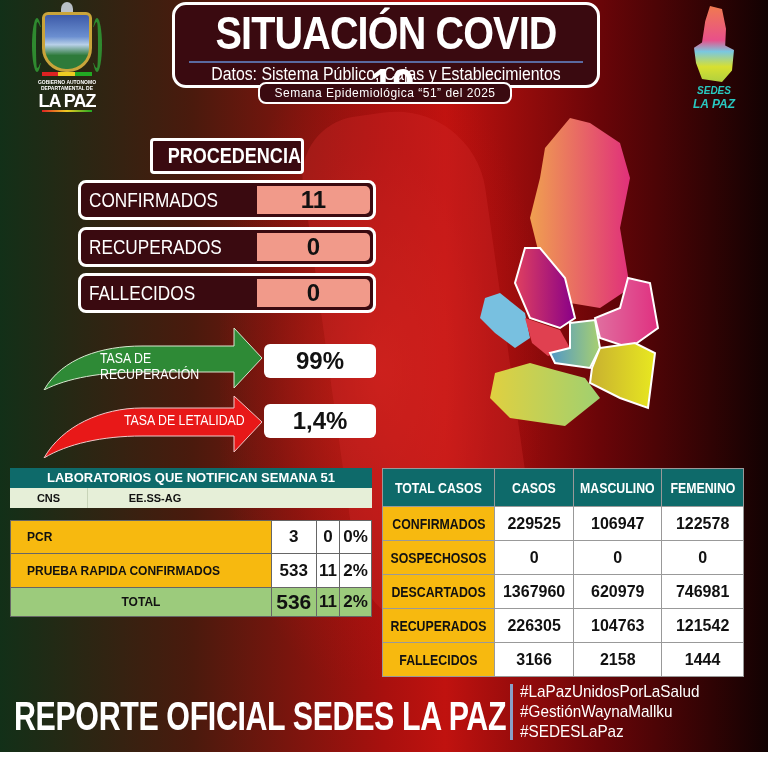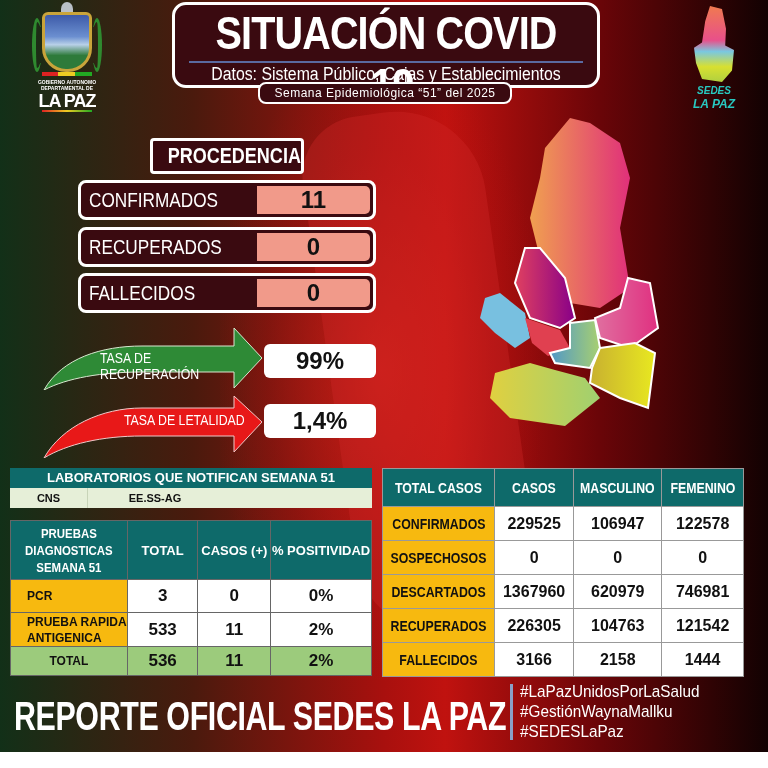--- a/index.html
+++ b/index.html
@@ -230,41 +230,35 @@
   <div class="lab">
     <div class="lab-head">LABORATORIOS QUE NOTIFICAN SEMANA 51</div>
     <div class="lab-row">
       <div class="lab-cell" style="width:78px">CNS</div>
       <div class="lab-cell" style="width:134px; border-right:none">EE.SS-AG</div>
     </div>
   </div>
 
   <table class="diag">
     <tbody>
-        <tr>
-      <td class="h" style="width:117px"><span class="nar">PRUEBAS DIAGNOSTICAS SEMANA 51</span></td>
-      <td class="h" style="width:71px">TOTAL</td>
-      <td class="h" style="width:73px">CASOS (+)</td>
-      <td class="h" style="width:101px">% POSITIVIDAD</td>
-    </tr>
     <tr style="height:33px">
       <td class="lbl">PCR</td>
       <td class="v">3</td>
       <td class="v">0</td>
       <td class="v">0%</td>
     </tr>
     <tr style="height:34px">
-      <td class="lbl">PRUEBA RAPIDA ANTIGENICA</td>
+      <td class="lbl">PRUEBA RAPIDA CONFIRMADOS</td>
       <td class="v">533</td>
       <td class="v">11</td>
       <td class="v">2%</td>
     </tr>
     <tr style="height:29px">
       <td class="tot" style="font-size:12px">TOTAL</td>
-      <td class="tot" style="font-size:17px">536</td>
+      <td class="tot" style="font-size:21px">536</td>
       <td class="tot" style="font-size:17px">11</td>
       <td class="tot" style="font-size:17px">2%</td>
     </tr>
   </tbody>
     </table>
 
   <table class="cases">
     <tbody>
         <tr>
       <td class="h" style="width:112px"><span class="nar">TOTAL CASOS</span></td>

